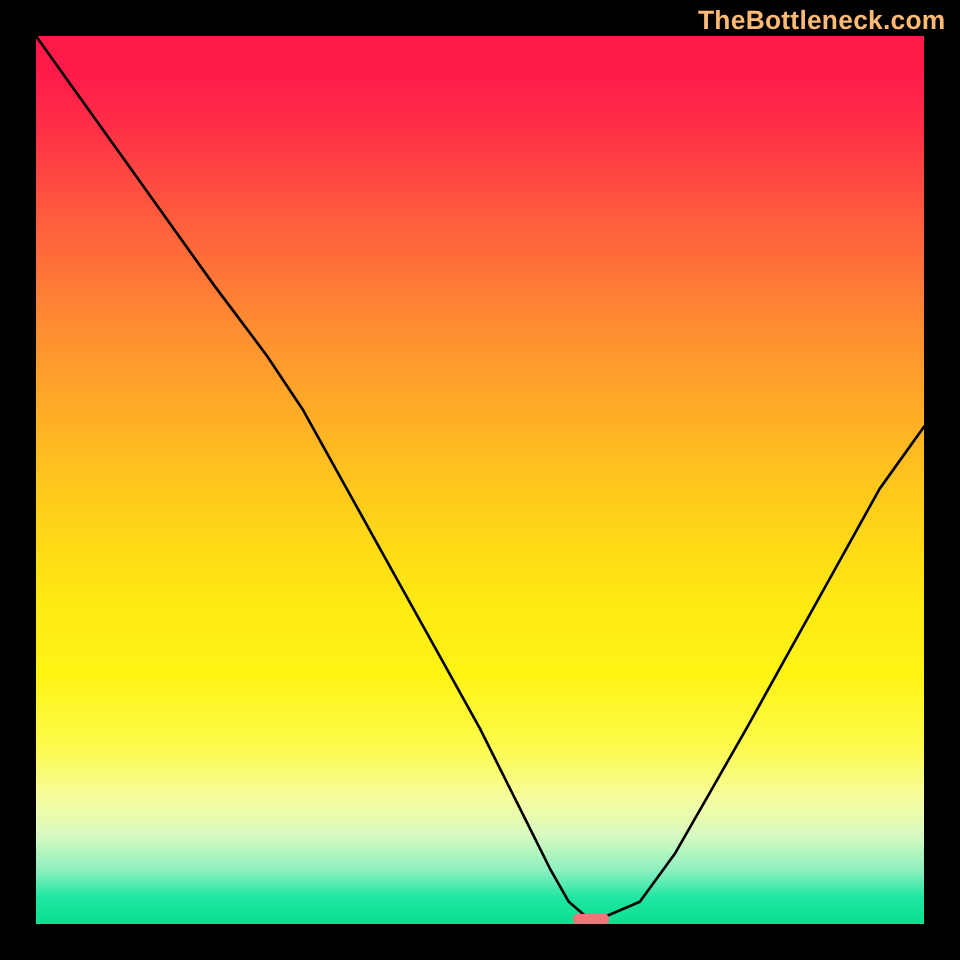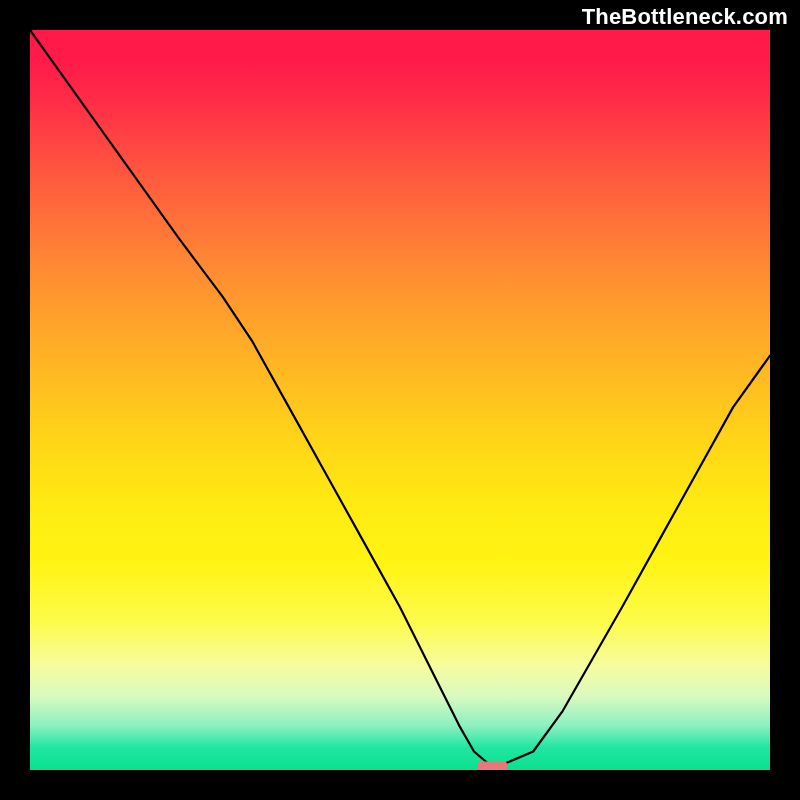--- a/index.html
+++ b/index.html
@@ -14,21 +14,21 @@
   .frame {
     position: relative;
     width: 800px;
     height: 800px;
     background: #000;
   }
   .watermark {
     position: absolute;
     top: 4px;
     right: 12px;
-    color: #ffffff;
+    color: #fdba74;
     font-size: 22px;
     font-weight: 600;
     letter-spacing: 0.2px;
     z-index: 10;
   }
   .plot-area {
     position: absolute;
     left: 30px;
     top: 30px;
     width: 740px;

